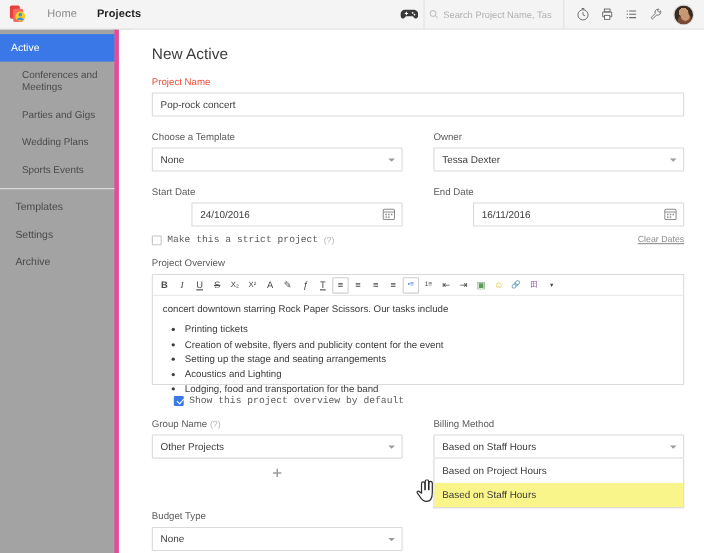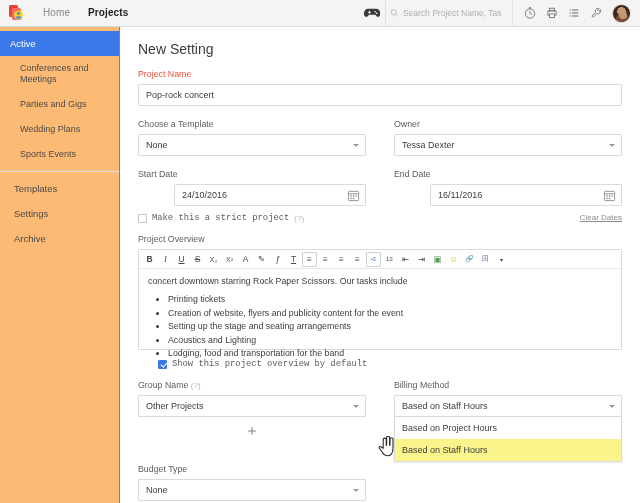--- a/index.html
+++ b/index.html
@@ -50,22 +50,22 @@
     content: ""; position: absolute; left: 3px; top: 8px; width: 13px; height: 12px;
     border-radius: 50% 50% 40% 40%; background: #7a4a33;
   }
   .avatar::before {
     content: ""; position: absolute; left: 5.5px; top: 6px; width: 8px; height: 8px;
     border-radius: 50%; background: #c79773; z-index: 2;
   }
 
   
   .sidebar {
-    position: absolute; top: 27px; left: 0; width: 120px; height: 476px;
-    background: #fdba74; border-right: 1px solid #ec4899;
+    position: absolute; top: 27px; left: 0; width: 108px; height: 476px;
+    background: #a3a3a3; border-right: 4px solid #ec4899;
     padding-top: 4px;
   }
   .side-item {
     font-size: 9.5px; color: #4a4a4a; padding: 7px 0 7px 14px; cursor: pointer;
     line-height: 11px;
   }
   .side-item.active { background: #3b78e7; color: #ffffff; padding-left: 10px; }
   .side-item.sub { padding-left: 20px; font-size: 9px; }
   .side-sep { height: 1px; background: #e0e0e0; margin: 4px 0; }
 
@@ -237,21 +237,21 @@
     <div class="side-item sub">Parties and Gigs</div>
     <div class="side-item sub">Wedding Plans</div>
     <div class="side-item sub">Sports Events</div>
     <div class="side-sep"></div>
     <div class="side-item">Templates</div>
     <div class="side-item">Settings</div>
     <div class="side-item">Archive</div>
   </div>
 
   <div class="main">
-    <div class="page-title">New Setting</div>
+    <div class="page-title">New Active</div>
 
     <div class="form">
 
       
       <label class="fl req">Project Name</label>
       <input class="inp" type="text" style="margin-bottom: 13px;" value="Pop-rock concert">
 
       
       <div class="row2" style="margin-bottom:13px;">
         <div class="col">

